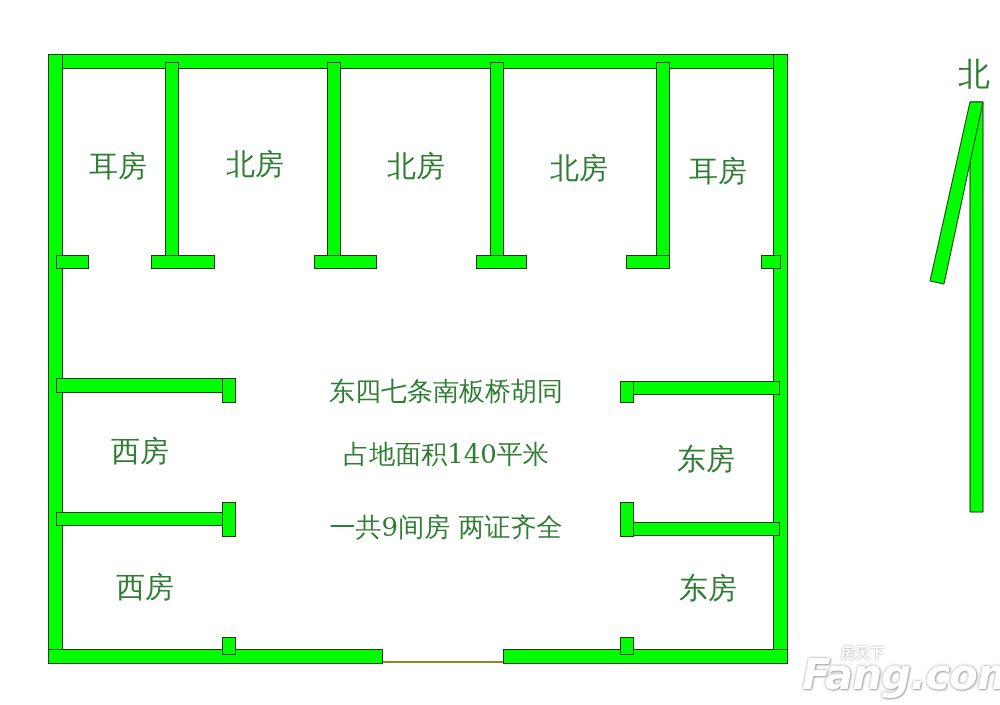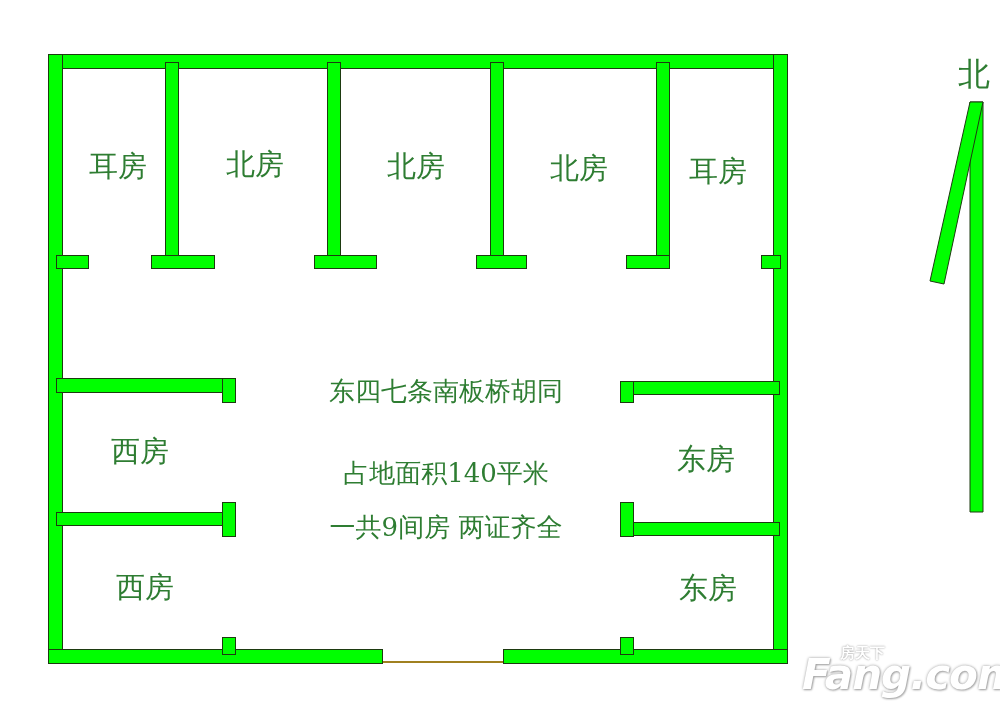--- a/index.html
+++ b/index.html
@@ -55,21 +55,21 @@
   <span class="label" style="left:226px;top:150px;">北房</span>
   <span class="label" style="left:387px;top:152px;">北房</span>
   <span class="label" style="left:550px;top:154px;">北房</span>
   <span class="label" style="left:689px;top:157px;">耳房</span>
   <span class="label" style="left:111px;top:437px;">西房</span>
   <span class="label" style="left:116px;top:573px;">西房</span>
   <span class="label" style="left:677px;top:445px;">东房</span>
   <span class="label" style="left:679px;top:574px;">东房</span>
 
   <div class="center-text" style="top:378px;">东四七条南板桥胡同</div>
-  <div class="center-text" style="top:460px;">占地面积140平米</div>
+  <div class="center-text" style="top:441px;">占地面积140平米</div>
   <div class="center-text" style="top:514px;">一共9间房  两证齐全</div>
 </div>
 
 <div>
   <span class="label" style="left:958px;top:58px;font-size:32px;">北</span>
   <svg width="100" height="480" style="position:absolute;left:900px;top:40px;">
     <polygon points="70,62 83,62 83,472 70,472" fill="#00ff00" stroke="#1d3a10" stroke-width="1"></polygon>
     <polygon points="70,62 83,62 44,244 30,241" fill="#00ff00" stroke="#1d3a10" stroke-width="1"></polygon>
   </svg>
 </div>

